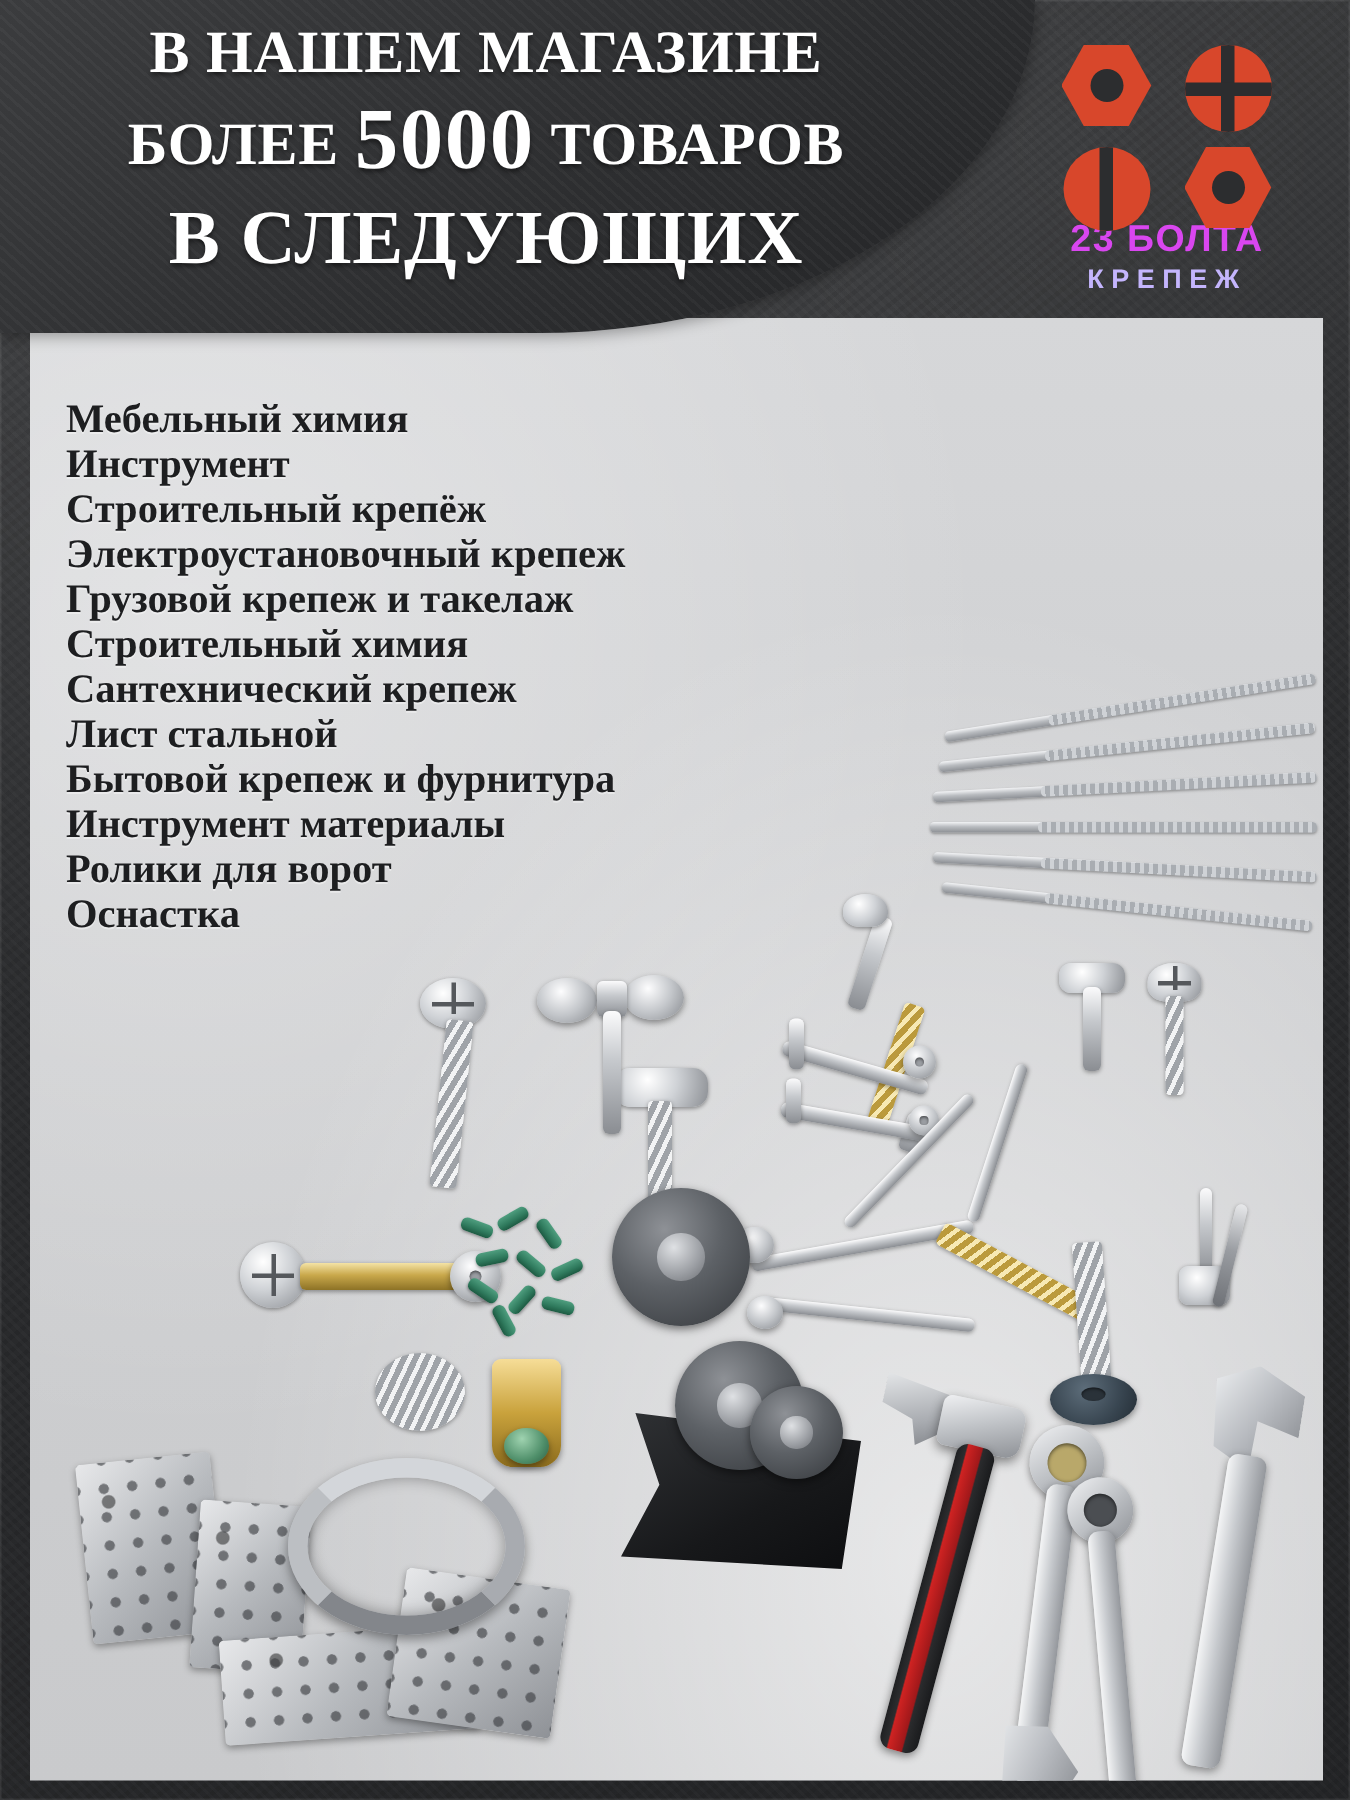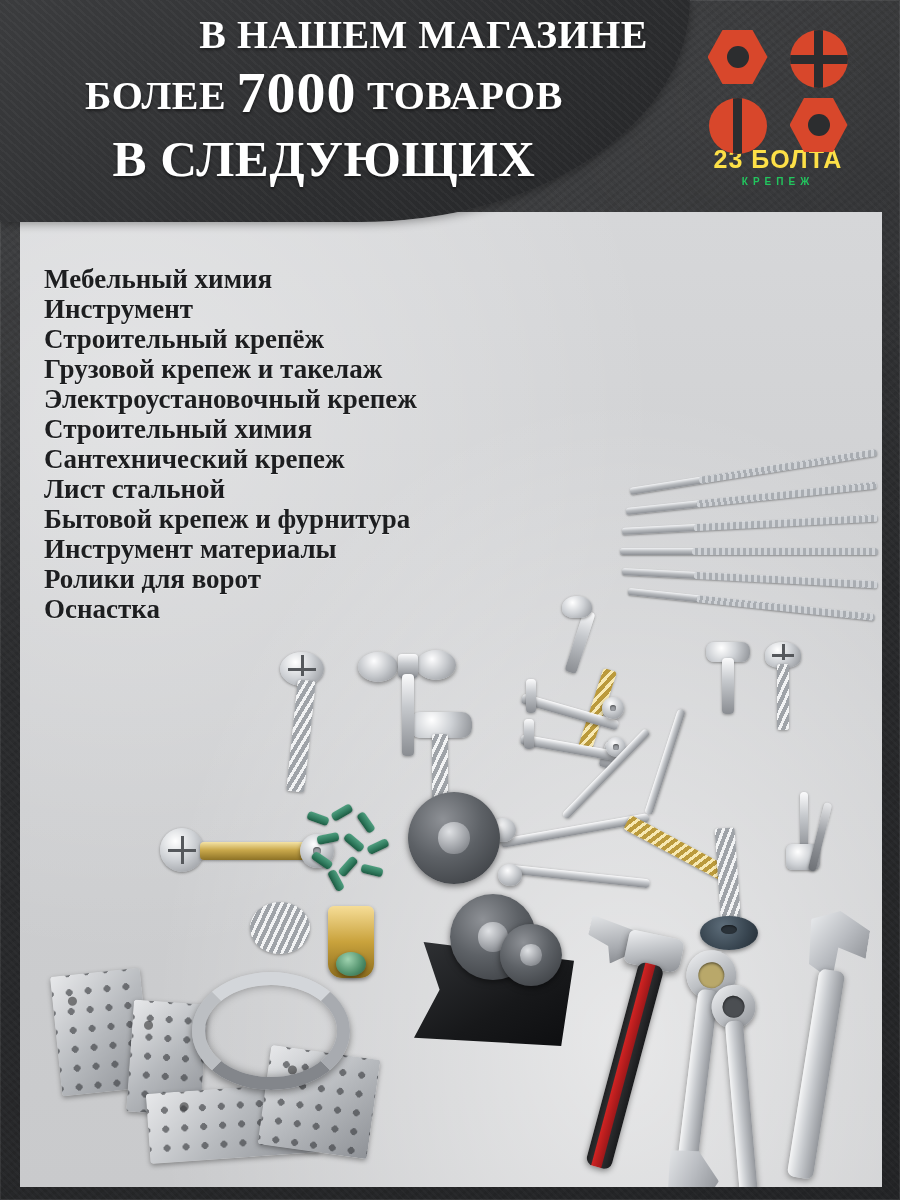--- a/index.html
+++ b/index.html
@@ -81,21 +81,21 @@
     width: 648px;
     z-index: 4;
     color: #ffffff;
     text-align: center;
     font-family: "Liberation Serif", serif;
     font-weight: bold;
     letter-spacing: .5px;
     line-height: 1.06;
     text-shadow: 0 2px 3px rgba(0,0,0,.5);
   }
-  .headline .l1 { font-size: 40px; display: block; text-align: right; }
+  .headline .l1 { font-size: 40px; display: block; }
   .headline .l2 {
     display: block;
     font-size: 40px;
     margin-top: 6px;
   }
   .headline .l2 .big {
     font-size: 58px;
     vertical-align: -3px;
     letter-spacing: 1px;
   }
@@ -162,32 +162,32 @@
     content: "";
     position: absolute;
     left: 50%; top: 0;
     width: 9px; height: 100%;
     margin-left: -4.5px;
     background: #2c2d2f;
   }
   .hexnut.small { width: 58px; height: 54px; }
   .logo-name {
     margin-top: 9px;
-    color: #fde047;
+    color: #d946ef;
     font-family: "Liberation Sans", sans-serif;
     font-weight: bold;
     font-size: 25px;
     letter-spacing: 1px;
   }
   .logo-sub {
     margin-top: 2px;
-    color: #22c55e;
+    color: #c4b5fd;
     font-family: "Liberation Sans", sans-serif;
     font-weight: bold;
-    font-size: 10px;
+    font-size: 18px;
     letter-spacing: 5px;
   }
 
   
   .category-list {
     position: absolute;
     left: 24px;
     top: 52px;
     z-index: 4;
     margin: 0;
@@ -613,37 +613,37 @@
         <div class="plier-jaw" style="left:16px; top:0px; width:56px; height:64px; clip-path: polygon(20% 0, 70% 6%, 100% 56%, 58% 100%, 6% 72%);"></div>
 
       </div>
 
     </div>
 
     <ul class="category-list">
       <li>Мебельный химия</li>
       <li>Инструмент</li>
       <li>Строительный крепёж</li>
+      <li>Электроустановочный крепеж</li>
       <li>Грузовой крепеж и такелаж</li>
-      <li>Электроустановочный крепеж</li>
       <li>Строительный химия</li>
       <li>Сантехнический крепеж</li>
       <li>Лист стальной</li>
       <li>Бытовой крепеж и фурнитура</li>
       <li>Инструмент материалы</li>
       <li>Ролики для ворот</li>
       <li>Оснастка</li>
     </ul>
 
   </div>
 
   <div class="header-banner"></div>
   <div class="headline">
     <span class="l1">В НАШЕМ МАГАЗИНЕ</span>
-    <span class="l2"><span>БОЛЕЕ</span> <span class="big">7000</span> <span>ТОВАРОВ</span></span>
+    <span class="l2"><span>БОЛЕЕ</span> <span class="big">5000</span> <span>ТОВАРОВ</span></span>
     <span class="l3">В СЛЕДУЮЩИХ</span>
   </div>
 
   <div class="logo">
     <div class="logo-marks">
       <div class="mk">
           <div class="hexnut"></div>
         </div>
       <div class="mk">
           <div class="circle-cross"></div>

